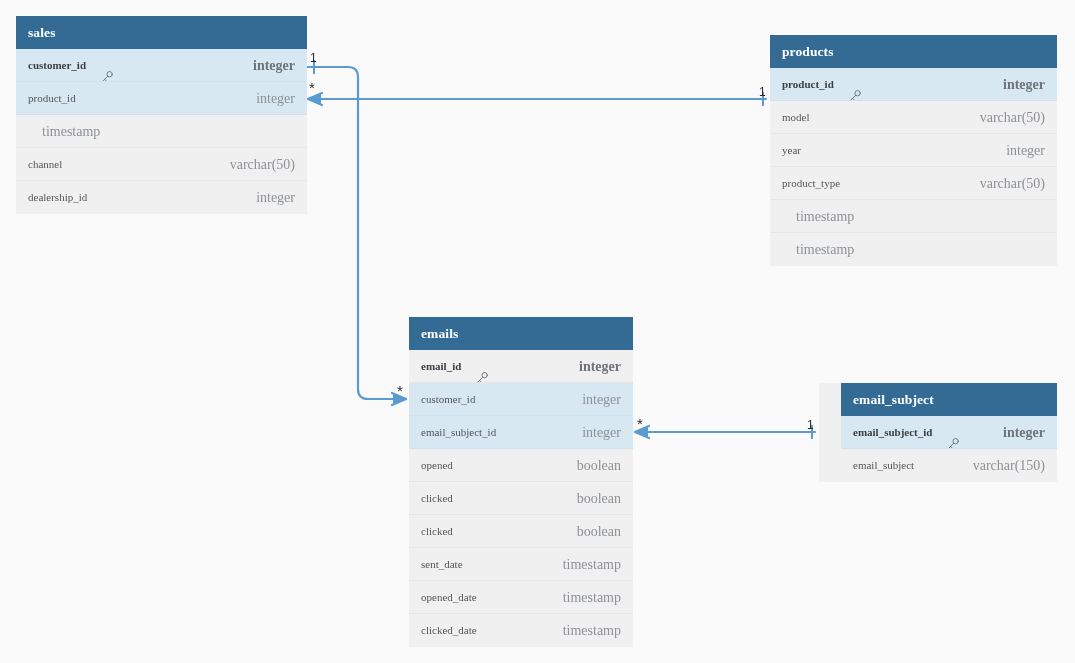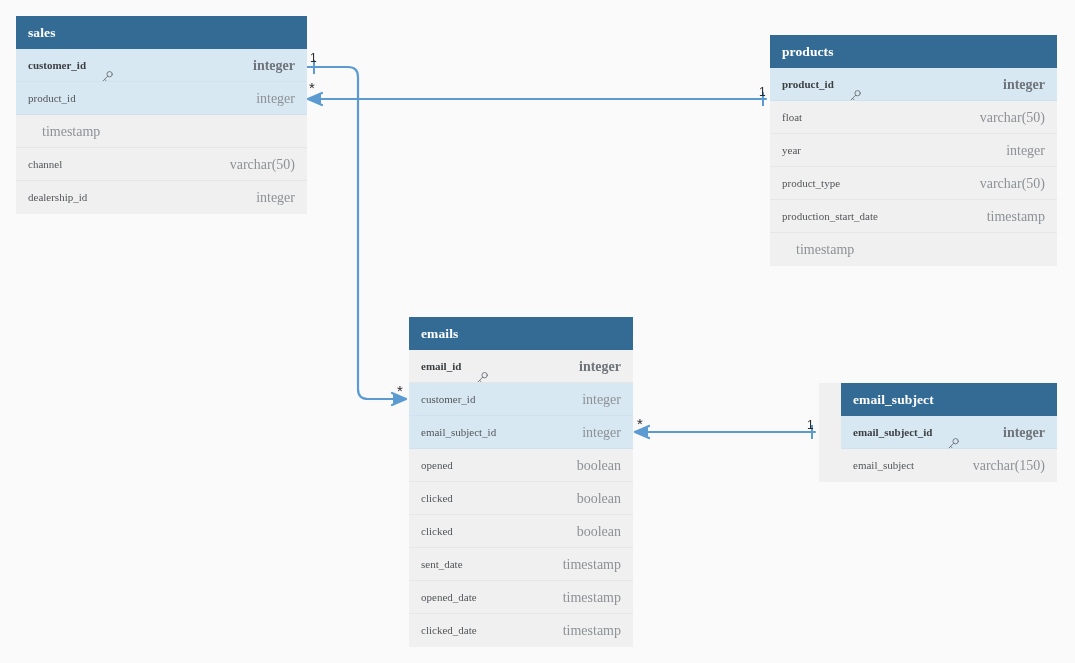--- a/index.html
+++ b/index.html
@@ -199,40 +199,37 @@
                 <circle cx="10.6" cy="5.2" r="3.3"></circle>
                 <path d="M8.3 7.6 L2.6 13.3"></path>
                 <path d="M4.4 11.5 L6.0 13.1"></path>
               </svg>
             </span>
           </div>
           <div class="field-type">integer</div>
         </div>
         <div class="field-row">
           <div class="field-name">
-            <span>float</span>
+            <span>model</span>
           </div>
           <div class="field-type">varchar(50)</div>
         </div>
         <div class="field-row">
           <div class="field-name">
             <span>year</span>
           </div>
           <div class="field-type">integer</div>
         </div>
         <div class="field-row">
           <div class="field-name">
             <span>product_type</span>
           </div>
           <div class="field-type">varchar(50)</div>
         </div>
         <div class="field-row">
-          <div class="field-name">
-            <span>production_start_date</span>
-          </div>
           <div class="field-type">timestamp</div>
         </div>
         <div class="field-row">
           <div class="field-type">timestamp</div>
         </div>
       </div>
       <div class="table-card" style="left: 409px; top: 317px; width: 224px;">
         <div class="table-header">emails</div>
         <div class="field-row pk">
           <div class="field-name">

